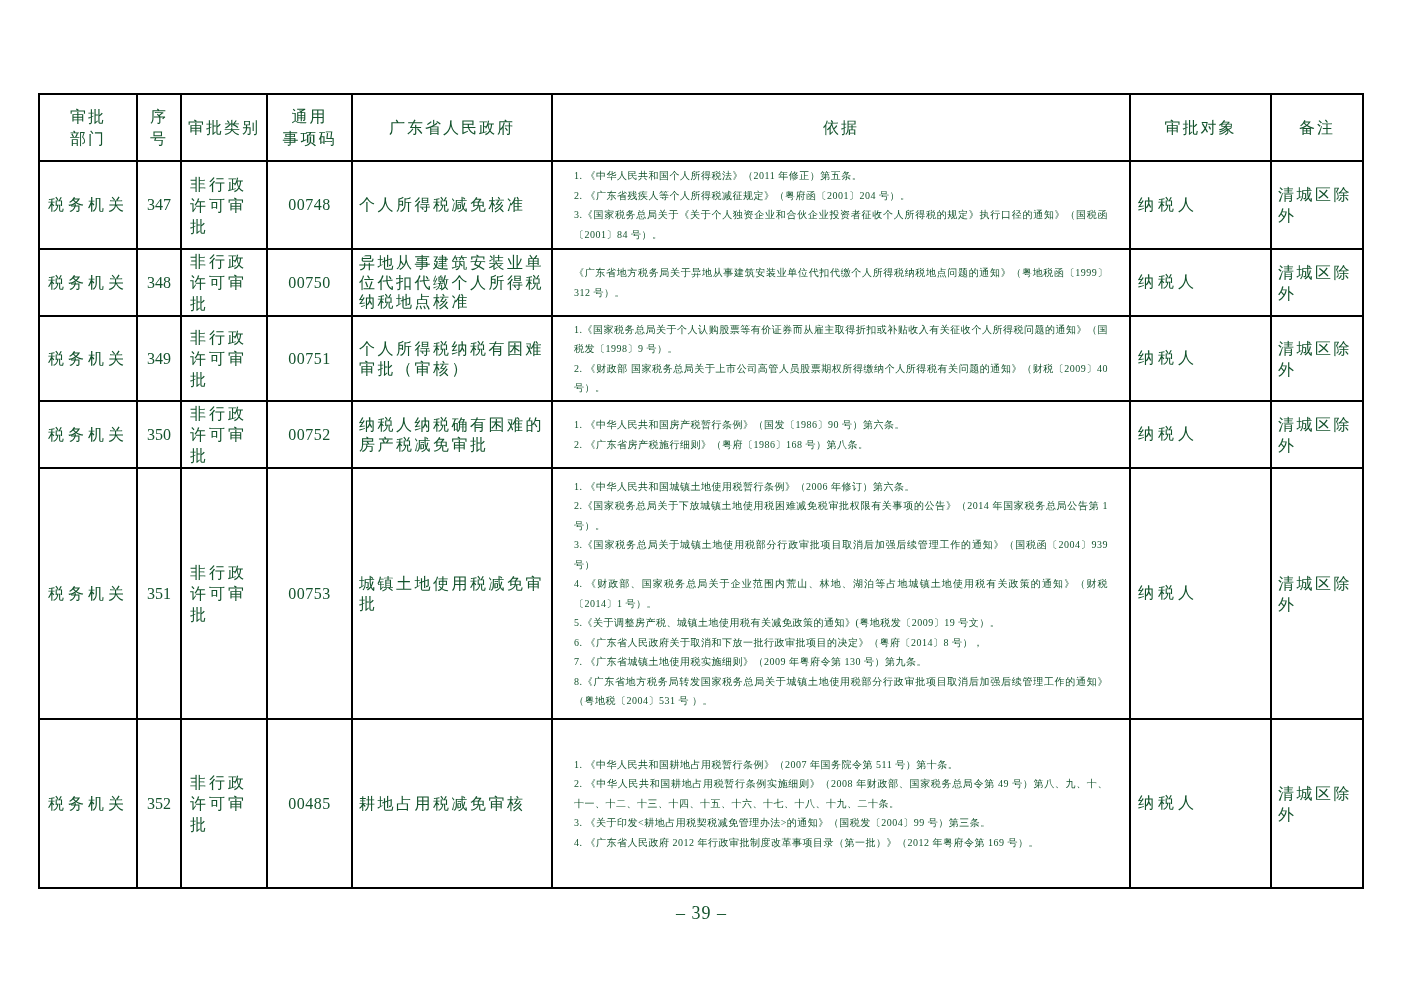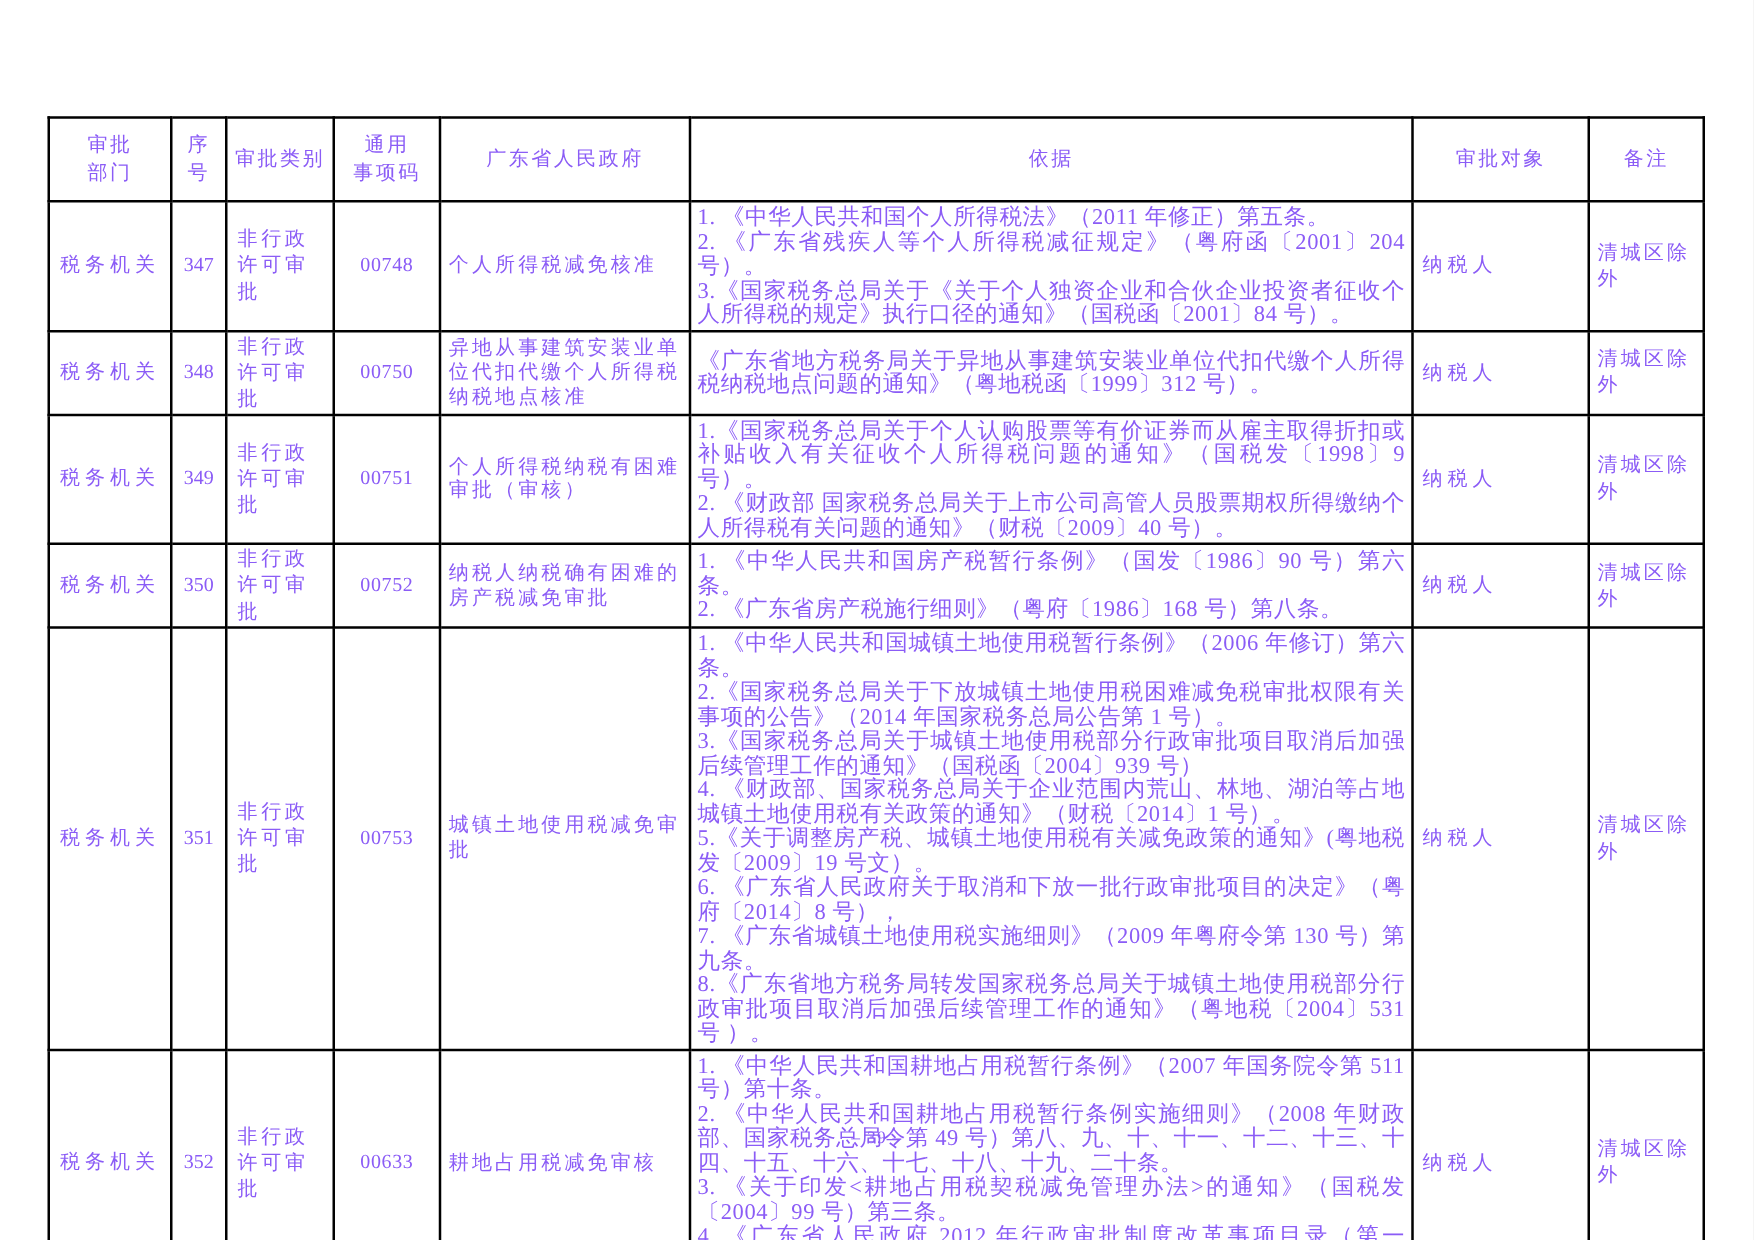--- a/index.html
+++ b/index.html
@@ -1,21 +1,21 @@
 <!DOCTYPE html>
 <html><head>
 <meta charset="utf-8">
 <style>
   html,body { margin:0; padding:0; background:#e8e8e8; }
   .sheet {
     position:relative;
     width:1403px; height:992px;
     background:#ffffff;
     font-family:"Liberation Serif","DejaVu Serif",serif;
-    color:#8b5cf6;
+    color:#14532d;
     overflow:hidden;
   }
   table.approval {
     position:absolute; left:38px; top:93px;
     width:1324px;
     border-collapse:collapse;
     table-layout:fixed;
   }
   .approval th, .approval td {
     border:2px solid #000;
@@ -31,33 +31,33 @@
     letter-spacing:2px;
     line-height:22px;
   }
   td.c-dept   { text-align:left; padding-left:8px;  letter-spacing:4px;   line-height:20px; }
   td.c-seq    { text-align:center; padding:1px 2px; letter-spacing:0;font-family:Liberation Serif, serif;     }
   td.c-cat    { text-align:left; padding-left:8px;  letter-spacing:3px;   line-height:21px; }
   td.c-code   { text-align:center; letter-spacing:0.5px; }
   td.c-name   { text-align:left; padding:1px 6px;   letter-spacing:2.5px; line-height:19.5px;border-radius:27px; }
   td.c-basis  {
     text-align:justify;
-    padding:2px 5px;
+    padding:2px 21px;
     letter-spacing:0.5px;
     line-height:19.5px;
     white-space:pre-line;
-    font-size:18px;
+    font-size:10px;
   }
   td.c-target { text-align:left; padding-left:7px;  letter-spacing:4px; }
   td.c-remark { text-align:left; padding:1px 6px;   letter-spacing:2.5px; line-height:21px; }
   .page-footer {
     position:absolute;
     left:0; top:903px; width:1403px;
     text-align:center;
-    font-size:14px;
+    font-size:18px;
     letter-spacing:1px;
   }
 </style>
 </head>
 <body>
 
 <div class="sheet">
 
   <table class="approval">
     <colgroup>
@@ -144,21 +144,21 @@
 6. 《广东省人民政府关于取消和下放一批行政审批项目的决定》（粤府〔2014〕8 号），
 7. 《广东省城镇土地使用税实施细则》（2009 年粤府令第 130 号）第九条。
 8.《广东省地方税务局转发国家税务总局关于城镇土地使用税部分行政审批项目取消后加强后续管理工作的通知》（粤地税〔2004〕531 号 ）。</td>
         <td class="c-target">纳税人</td>
         <td class="c-remark">清城区除外</td>
       </tr>
       <tr style="height:169px">
         <td class="c-dept">税务机关</td>
         <td class="c-seq">352</td>
         <td class="c-cat">非行政许可审批</td>
-        <td class="c-code">00633</td>
+        <td class="c-code">00485</td>
         <td class="c-name">耕地占用税减免审核</td>
         <td class="c-basis">1. 《中华人民共和国耕地占用税暂行条例》（2007 年国务院令第 511 号）第十条。
 2. 《中华人民共和国耕地占用税暂行条例实施细则》（2008 年财政部、国家税务总局令第 49 号）第八、九、十、十一、十二、十三、十四、十五、十六、十七、十八、十九、二十条。
 3. 《关于印发&lt;耕地占用税契税减免管理办法&gt;的通知》（国税发〔2004〕99 号）第三条。
 4. 《广东省人民政府 2012 年行政审批制度改革事项目录（第一批）》（2012 年粤府令第 169 号）。</td>
         <td class="c-target">纳税人</td>
         <td class="c-remark">清城区除外</td>
       </tr>
     </tbody>
   </table>

